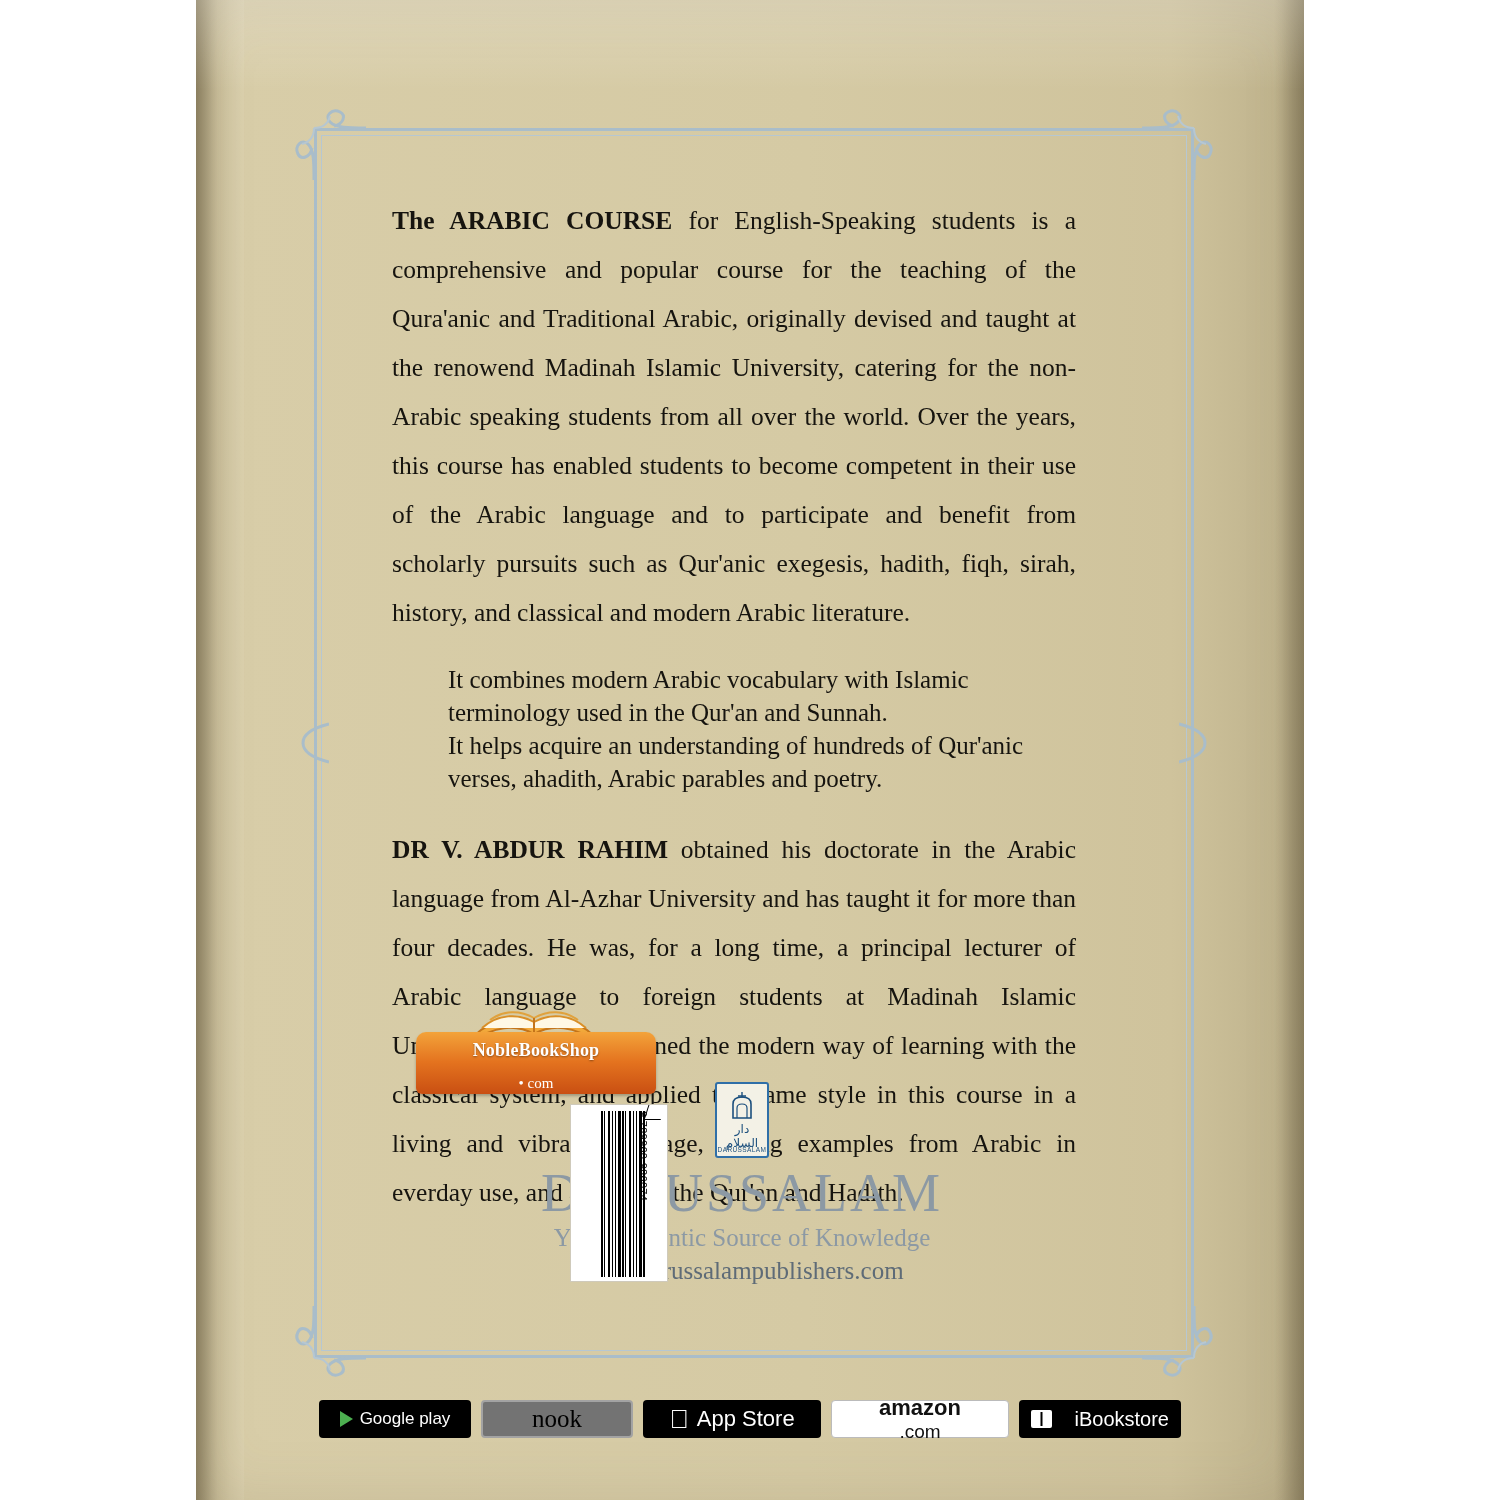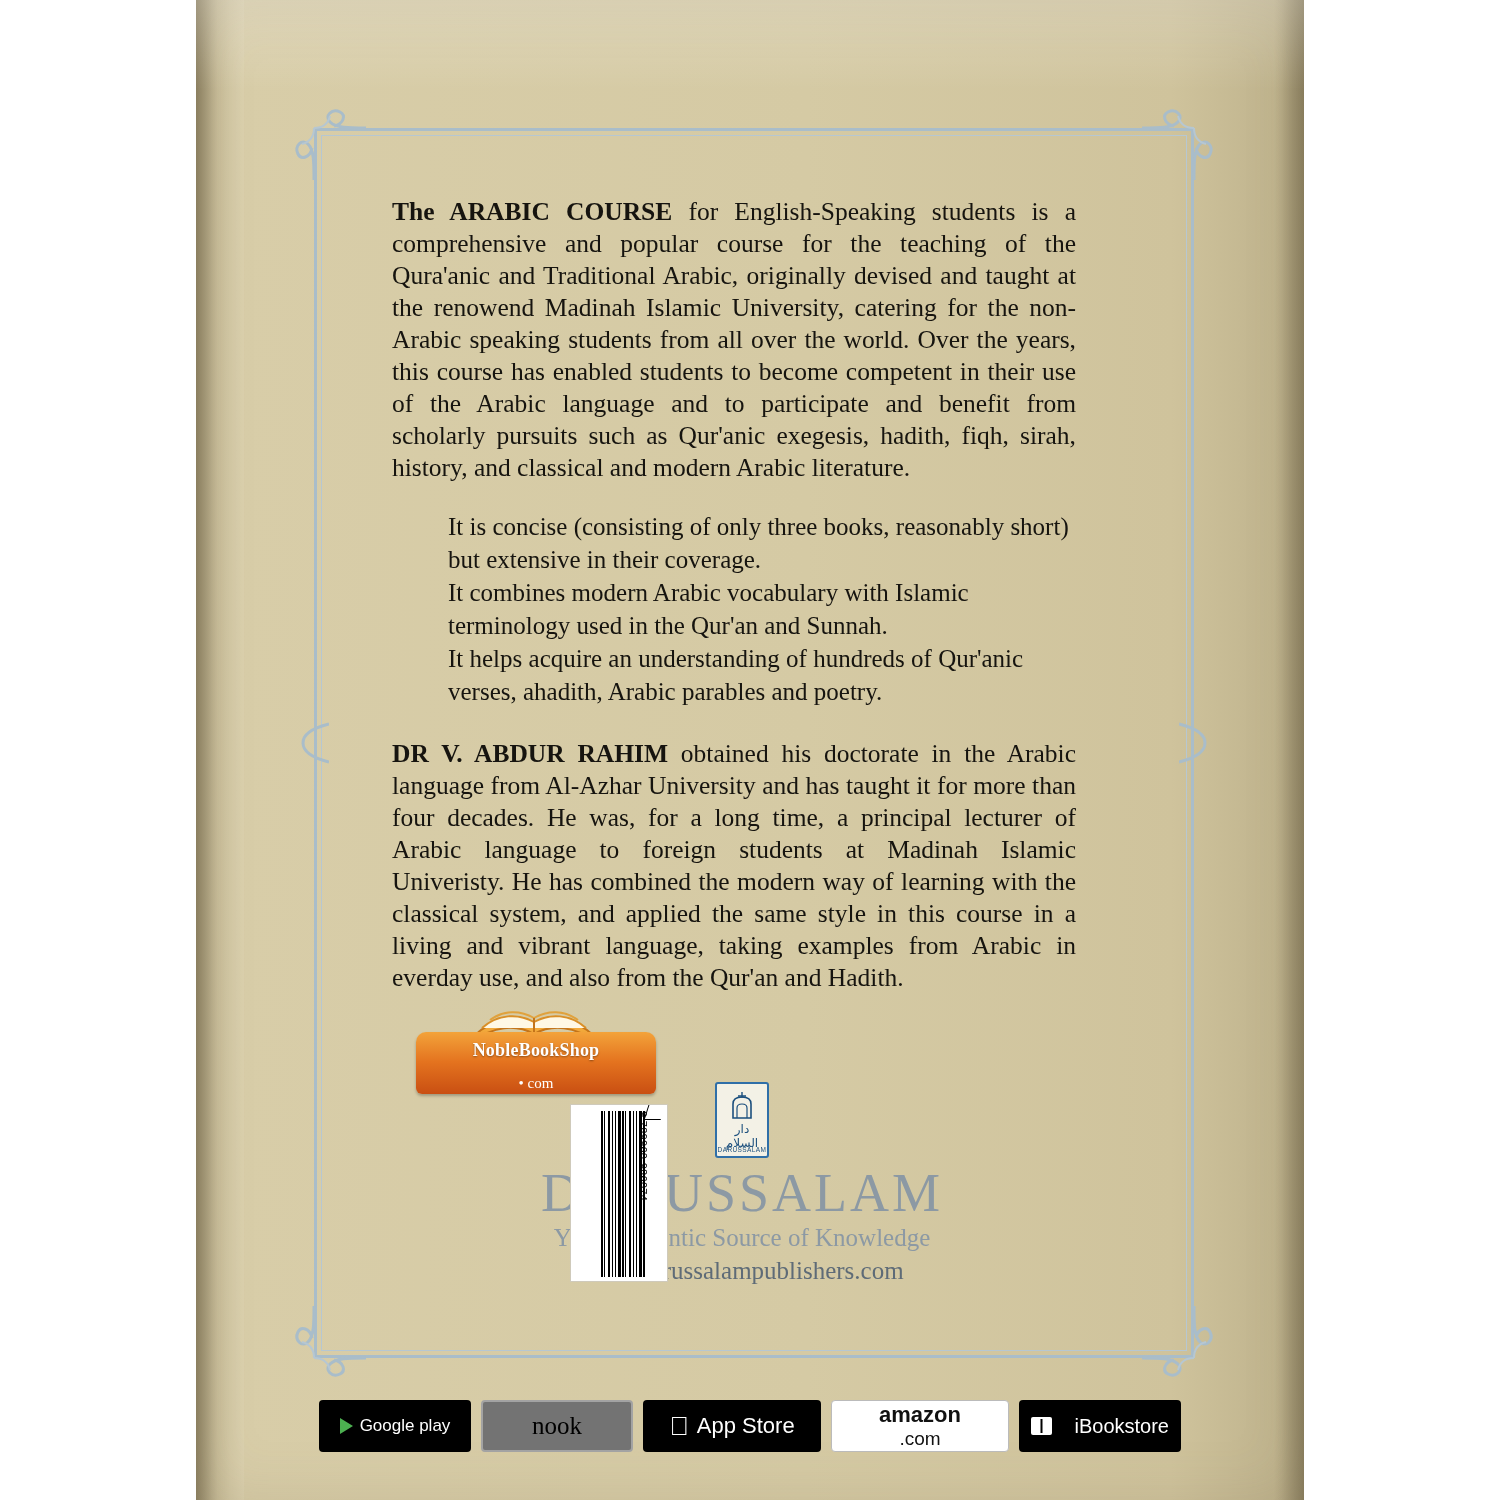--- a/index.html
+++ b/index.html
@@ -91,21 +91,21 @@
   
   #content {
     position: absolute;
     left: 196px;
     top: 196px;
     width: 700px;
     color: #1c1a15;
   }
   .para {
     font-size: 25.5px;
-    line-height: 32px;
+    line-height: 49px;
     text-align: justify;
     color: #16140f;
     margin: 0 16px 26px 0;
   }
   .para-bold-lead { font-weight: bold; }
 
   #bullet-block {
     margin: 0 0 30px 56px;
     width: 645px;
   }
@@ -307,21 +307,21 @@
     position: absolute;
     left: 196px;
     top: 1400px;
     width: 1108px;
     display: flex;
     justify-content: center;
     align-items: center;
     gap: 10px;
   }
   .badge {
-    height: 52px;
+    height: 38px;
     display: flex;
     align-items: center;
     justify-content: center;
     border-radius: 4px;
     box-sizing: border-box;
     font-family: "Liberation Sans", sans-serif;
     padding: 0 12px;
     white-space: nowrap;
   }
   .badge-google {
@@ -441,21 +441,20 @@
         <path d="M30 4 C14 8 4 14 4 23 C4 32 14 38 30 42" fill="none" stroke="#a9bdca" stroke-width="3"></path>
       </svg>
     </div>
   </div>
 
   <div id="content">
 
     <p class="para"><span class="para-bold-lead">The ARABIC COURSE</span><span> for English-Speaking students is a comprehensive and popular course for the teaching of the Qura'anic and Traditional Arabic, originally devised and taught at the renowend Madinah Islamic University, catering for the non-Arabic speaking students from all over  the world. Over the years, this course has enabled students to become competent in their use of the Arabic language and to participate and benefit from scholarly pursuits such as Qur'anic exegesis, hadith, fiqh, sirah, history, and classical and modern Arabic literature.</span></p>
 
     <div id="bullet-block">
-      <p class="bullet-line">It is concise (consisting of only three books, reasonably short) but extensive in their coverage.</p>
       <p class="bullet-line">It combines modern Arabic vocabulary with Islamic terminology used in the Qur'an and Sunnah.</p>
       <p class="bullet-line">It helps acquire an understanding of hundreds of Qur'anic verses, ahadith, Arabic parables and poetry.</p>
     </div>
 
     <p class="para"><span class="para-bold-lead">DR V. ABDUR RAHIM</span><span> obtained his doctorate in the Arabic language from Al-Azhar University and has taught it for more than four decades. He was, for a long time, a principal lecturer of Arabic language to foreign students at Madinah Islamic Univeristy. He has combined the modern way of learning with the classical system, and applied the same style in this course in a living and vibrant language, taking examples from Arabic in everday use, and also from the Qur'an and Hadith.</span></p>
 
   </div>
 
   <div id="publisher-block">
     <div id="darussalam-logo">

